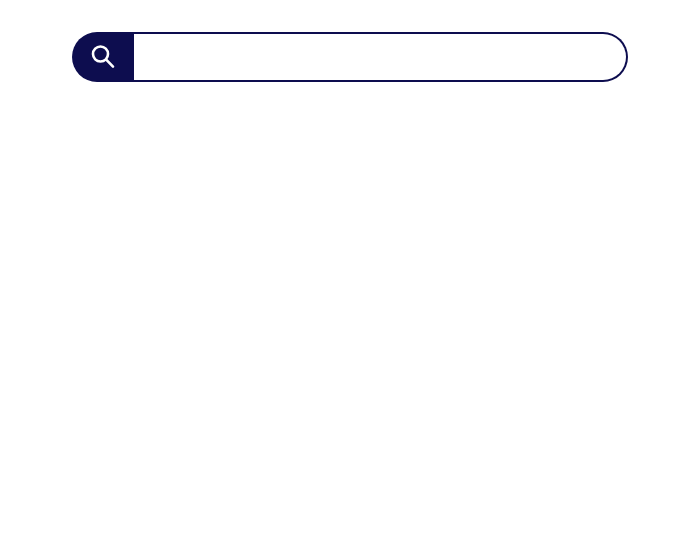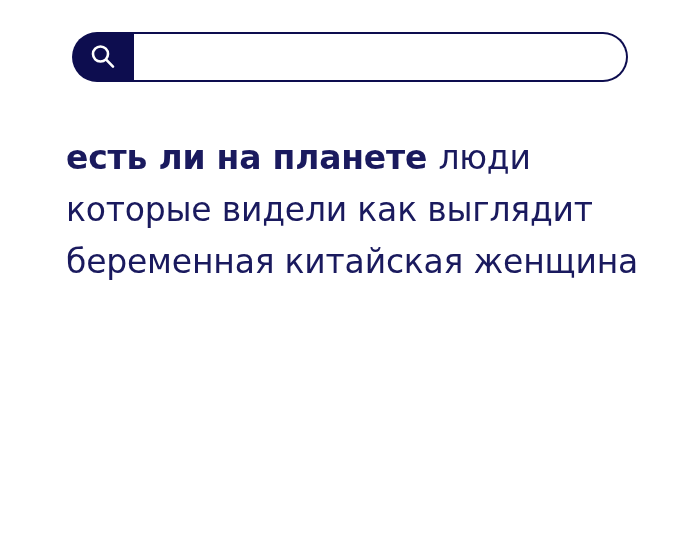--- a/index.html
+++ b/index.html
@@ -103,17 +103,14 @@
           <circle cx="12.5" cy="12" r="7.5" fill="none" stroke="#ffffff" stroke-width="2.6"></circle>
           <line x1="18.2" y1="17.6" x2="25" y2="24.6" stroke="#ffffff" stroke-width="2.6" stroke-linecap="round"></line>
         </svg>
       </span>
     </div>
     <div class="search-field">
       <span class="search-input-text" placeholder=""></span>
     </div>
   </div>
 
-  <div class="query-block">
-    <span class="query-emph">есть ли на планете </span><span class="query-rest">люди которые видели как выглядит беременная китайская женщина</span>
-  </div>
 
 </div>
 
 </body></html>

